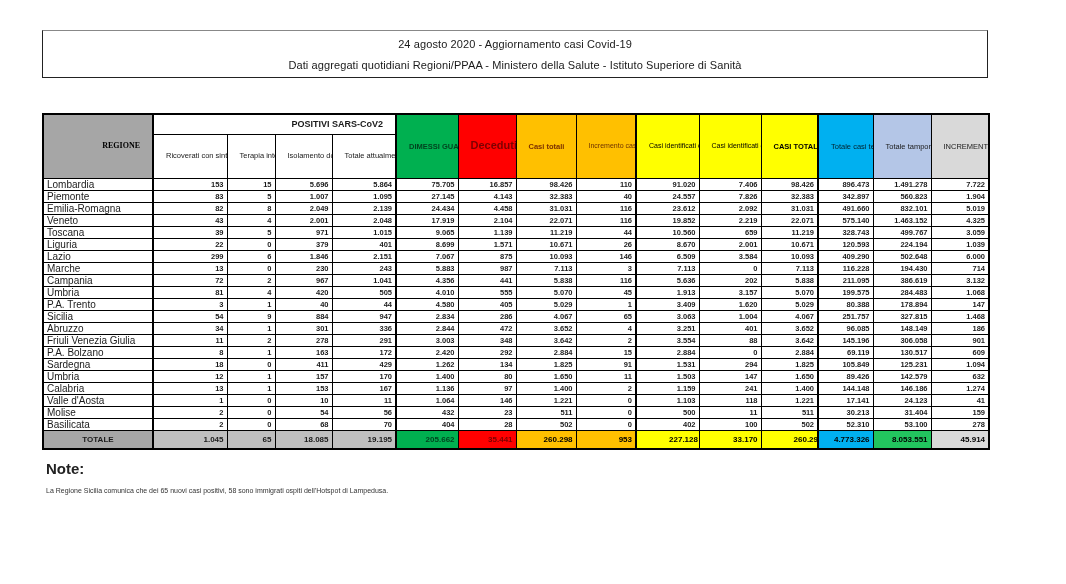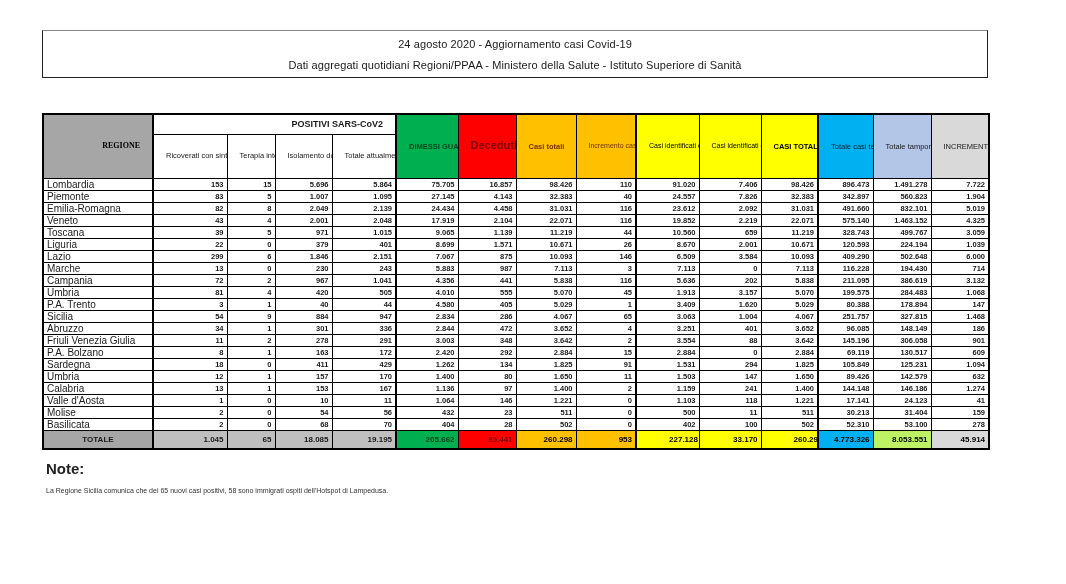--- a/index.html
+++ b/index.html
@@ -53,21 +53,21 @@
   td.c-num { text-align: right; font-weight: bold; font-size: 7.5px; }
 
   tr.total-row td { height: 19px; font-weight: bold; font-size: 8px; }
   td.t-label { background: #a6a6a6; text-align: center; }
   td.t-gray  { background: #bfbfbf; }
   td.t-green { background: #00b050; color: #00441f; }
   td.t-red   { background: #ff0000; color: #7d0000; }
   td.t-orange{ background: #ffc000; color: #000; }
   td.t-yellow{ background: #ffff00; color: #000; padding-left: 32px; }
   td.t-cyan  { background: #00b0f0; color: #000; }
-  td.t-blue  { background: #bef264; color: #000; }
+  td.t-blue  { background: #22c55e; color: #000; }
   td.t-ltgray{ background: #d9d9d9; color: #000; }
 
   .bl2 { border-left-width: 2px !important; }
 
   
   .notes { position: absolute; left: 46px; top: 460px; width: 900px; }
   .notes-heading { font-size: 15px; font-weight: bold; color: #222; margin-bottom: 10px; }
   .notes-text { font-size: 7px; color: #333; }
 </style>
 </head>

